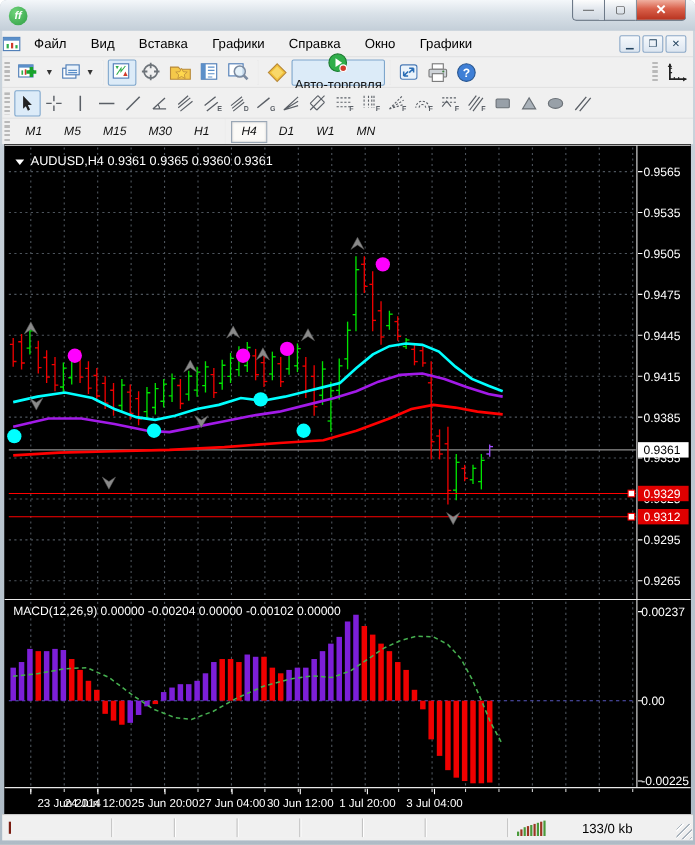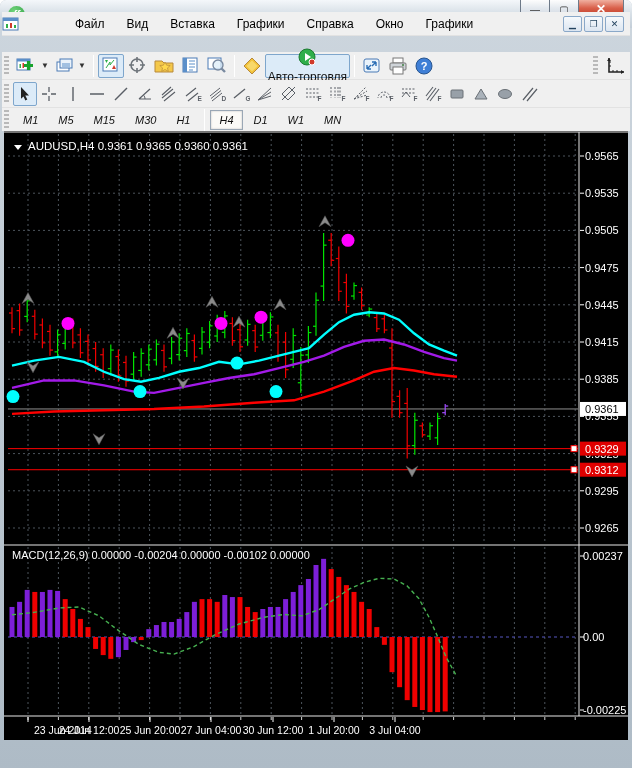--- a/index.html
+++ b/index.html
@@ -15,21 +15,21 @@
   .wtitle { font-size:12px; color:#1a1a1a; }
   .capbtns { position:absolute; right:8px; top:0; display:flex; }
   .capbtn { height:19px; border:1px solid #6d7988; border-top:none; display:flex; align-items:center; justify-content:center;
     background:linear-gradient(#fdfdfd,#e3e8ee 45%,#cfd7e0); font-size:10px; color:#333; }
   .capbtn.min { width:30px; border-radius:0 0 0 4px; }
   .capbtn.max { width:28px; border-left:none; border-right:none; }
   .capbtn.close { width:46px; border-radius:0 0 4px 0;
     background:linear-gradient(#f0b0a0,#d9604a 45%,#b8331f); color:#fff; font-weight:bold; font-size:12px; }
   
   .bar { position:absolute; left:2px; width:628px; background:#f0f0f0; display:flex; align-items:center; }
-  .menubar { top:12px; height:24px; border-bottom:1px solid #e2e2e2;gap:44px; }
+  .menubar { top:28px; height:24px; border-bottom:1px solid #e2e2e2; }
   .tb1 { top:52px; height:28px; border-bottom:1px solid #e2e2e2; }
   .tb2 { top:80px; height:28px; border-bottom:1px solid #e2e2e2; }
   .tfbar { top:108px; height:23px;font-style:italic; }
   .grip { width:5px; height:20px; margin:0 4px 0 2px;
     background:repeating-linear-gradient(#b9b9b9 0 2px,#f0f0f0 2px 4px); flex:0 0 auto; }
   .menuitem { font-size:12px; padding:4px 11px; color:#000; cursor:default; }
   .mdibtns { margin-left:auto; display:flex; gap:2px; padding-right:6px; }
   .mdibtn { width:19px; height:16px; border:1px solid #8aa8c8; border-radius:2px;
     background:linear-gradient(#f6f9fc,#dce6f1); font-size:9px; color:#23435f;
     display:flex; align-items:center; justify-content:center; }
@@ -935,14 +935,37 @@
             <line x1="269" y1="586" x2="269" y2="591" stroke="#fff"></line>
             <text x="269" y="603" text-anchor="middle">30 Jun 12:00</text>
             <line x1="330" y1="586" x2="330" y2="591" stroke="#fff"></line>
             <text x="330" y="603" text-anchor="middle">1 Jul 20:00</text>
             <line x1="391" y1="586" x2="391" y2="591" stroke="#fff"></line>
             <text x="391" y="603" text-anchor="middle">3 Jul 04:00</text>
           </g>
         </svg></div>
   </div>
 
+  <div class="statusbar">
+    <span class="sbmark"></span>
+    <span class="scell" style="left:0;width:100px"></span>
+    <span class="scell" style="left:100px;width:57px"></span>
+    <span class="scell" style="left:157px;width:57px"></span>
+    <span class="scell" style="left:214px;width:57px"></span>
+    <span class="scell" style="left:271px;width:57px"></span>
+    <span class="scell" style="left:328px;width:57px"></span>
+    <span class="scell" style="left:385px;width:75px"></span>
+    <span class="traffic" id="traffic-icon">
+        <i style="height: 4px; background: rgb(74, 154, 58);"></i>
+        <i style="height: 6px; background: rgb(156, 53, 34);"></i>
+        <i style="height: 8px; background: rgb(74, 154, 58);"></i>
+        <i style="height: 9px; background: rgb(156, 53, 34);"></i>
+        <i style="height: 10px; background: rgb(74, 154, 58);"></i>
+        <i style="height: 11px; background: rgb(156, 53, 34);"></i>
+        <i style="height: 12px; background: rgb(74, 154, 58);"></i>
+        <i style="height: 13px; background: rgb(156, 53, 34);"></i>
+        <i style="height: 14px; background: rgb(74, 154, 58);"></i>
+      </span>
+    <span class="stext">133/0 kb</span>
+    <span class="gripcorner"></span>
+  </div>
 
 </div>
 
 </body></html>

